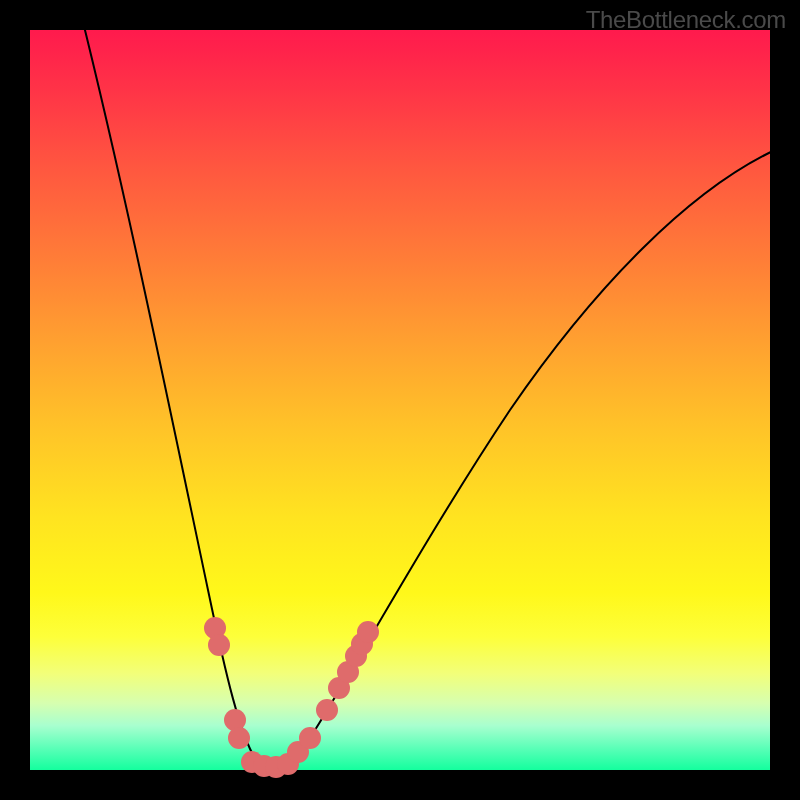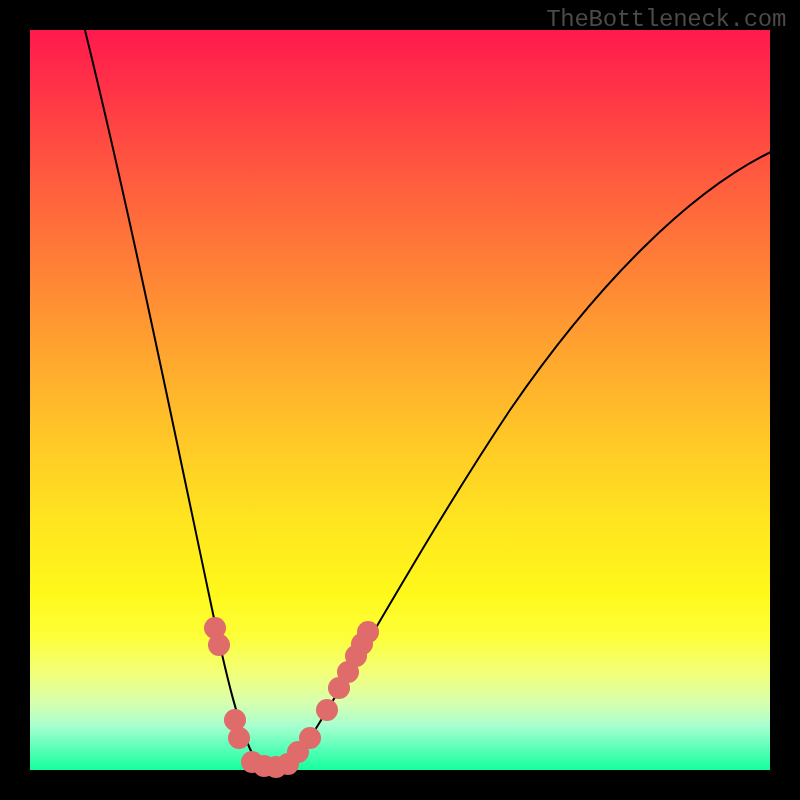--- a/index.html
+++ b/index.html
@@ -11,21 +11,20 @@
     overflow: hidden;
     font-family: Arial, Helvetica, sans-serif;
   }
   .frame {
     position: absolute;
     left: 0;
     top: 0;
     width: 800px;
     height: 800px;
     background: #000000;
-    font-family: Liberation Mono, monospace;
   }
   .plot-area {
     position: absolute;
     left: 30px;
     top: 30px;
     width: 740px;
     height: 740px;
     background: linear-gradient(
       to bottom,
       #ff1a4d 0%,

